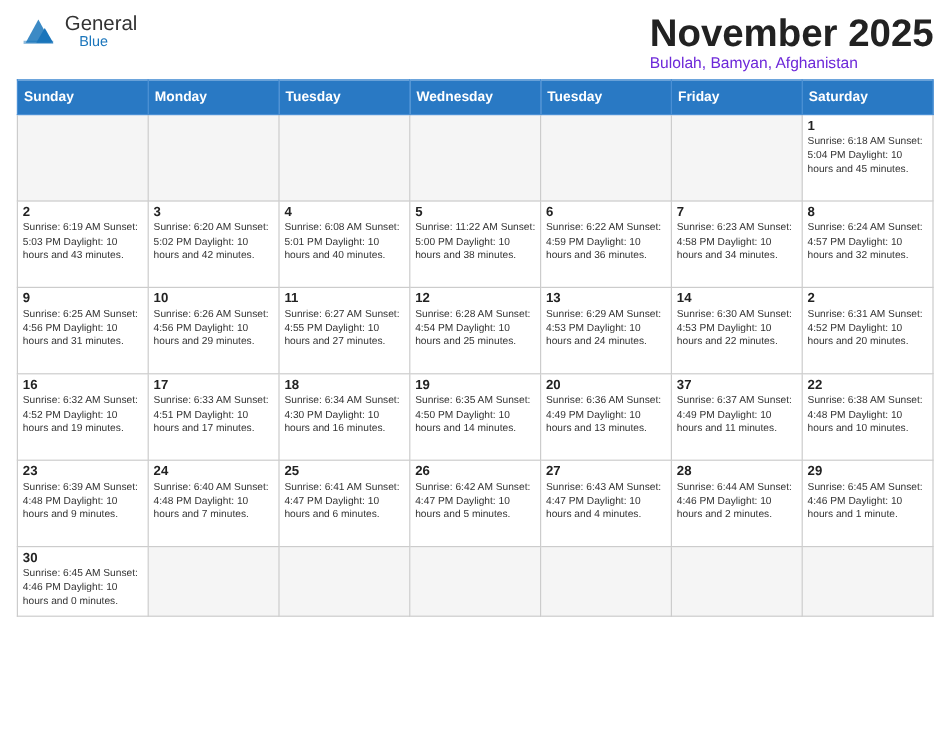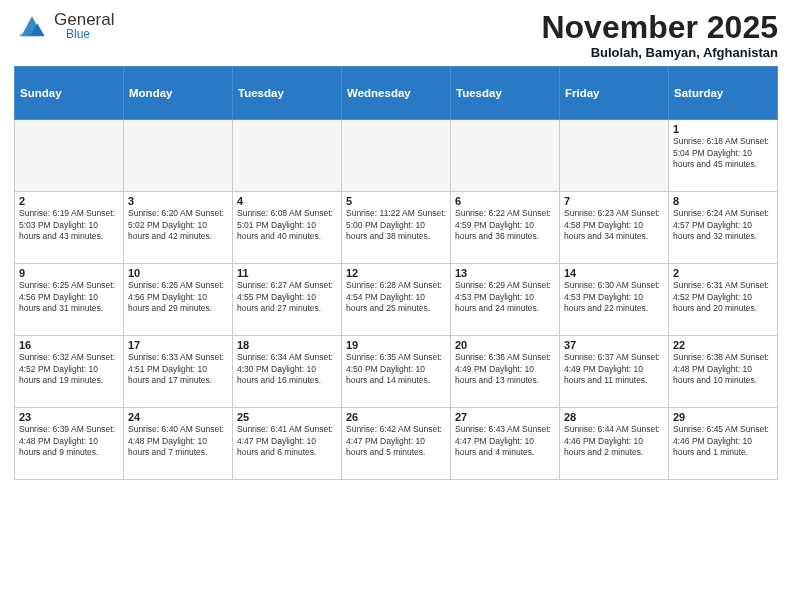--- a/index.html
+++ b/index.html
@@ -25,44 +25,42 @@
     .logo {
       display: flex;
       align-items: center;
       gap: 4px;
     }
     .logo-icon {
       width: 36px;
       height: 30px;
     }
     .title-block {
-      text-align: right;
     }
     .month-title {
       font-size: 32px;
       font-weight: bold;
       color: #222;
       line-height: 1.1;
     }
     .subtitle {
       font-size: 13px;
-      color: #0f172a;
-      font-weight: bold;
+      color: #6d28d9;
     }
     .calendar {
       width: 100%;
       border-collapse: collapse;
       border: 1px solid #ccc;
     }
     .calendar th {
       background: #2979c4;
       color: #fff;
       font-size: 11.5px;
       font-weight: bold;
-      padding: 20px 5px;
+      padding: 8px 5px;
       text-align: left;
       border: 1px solid #4a8fd4;
     }
     .calendar td {
       width: calc(100%/7);
       vertical-align: top;
       border: 1px solid #ccc;
       padding: 3px 4px;
       font-size: 9px;
       color: #333;
@@ -336,15 +334,30 @@
 and 2 minutes.</div>
           </td>
           <td>
             <span class="day-number">29</span>
             <div class="day-info">Sunrise: 6:45 AM
 Sunset: 4:46 PM
 Daylight: 10 hours
 and 1 minute.</div>
           </td>
         </tr>
+        <tr class="last-row">
+          <td>
+            <span class="day-number">30</span>
+            <div class="day-info">Sunrise: 6:45 AM
+Sunset: 4:46 PM
+Daylight: 10 hours
+and 0 minutes.</div>
+          </td>
+          <td class="empty"></td>
+          <td class="empty"></td>
+          <td class="empty"></td>
+          <td class="empty"></td>
+          <td class="empty"></td>
+          <td class="empty"></td>
+        </tr>
       </tbody>
   </table>
 </div>
 
 </body></html>

